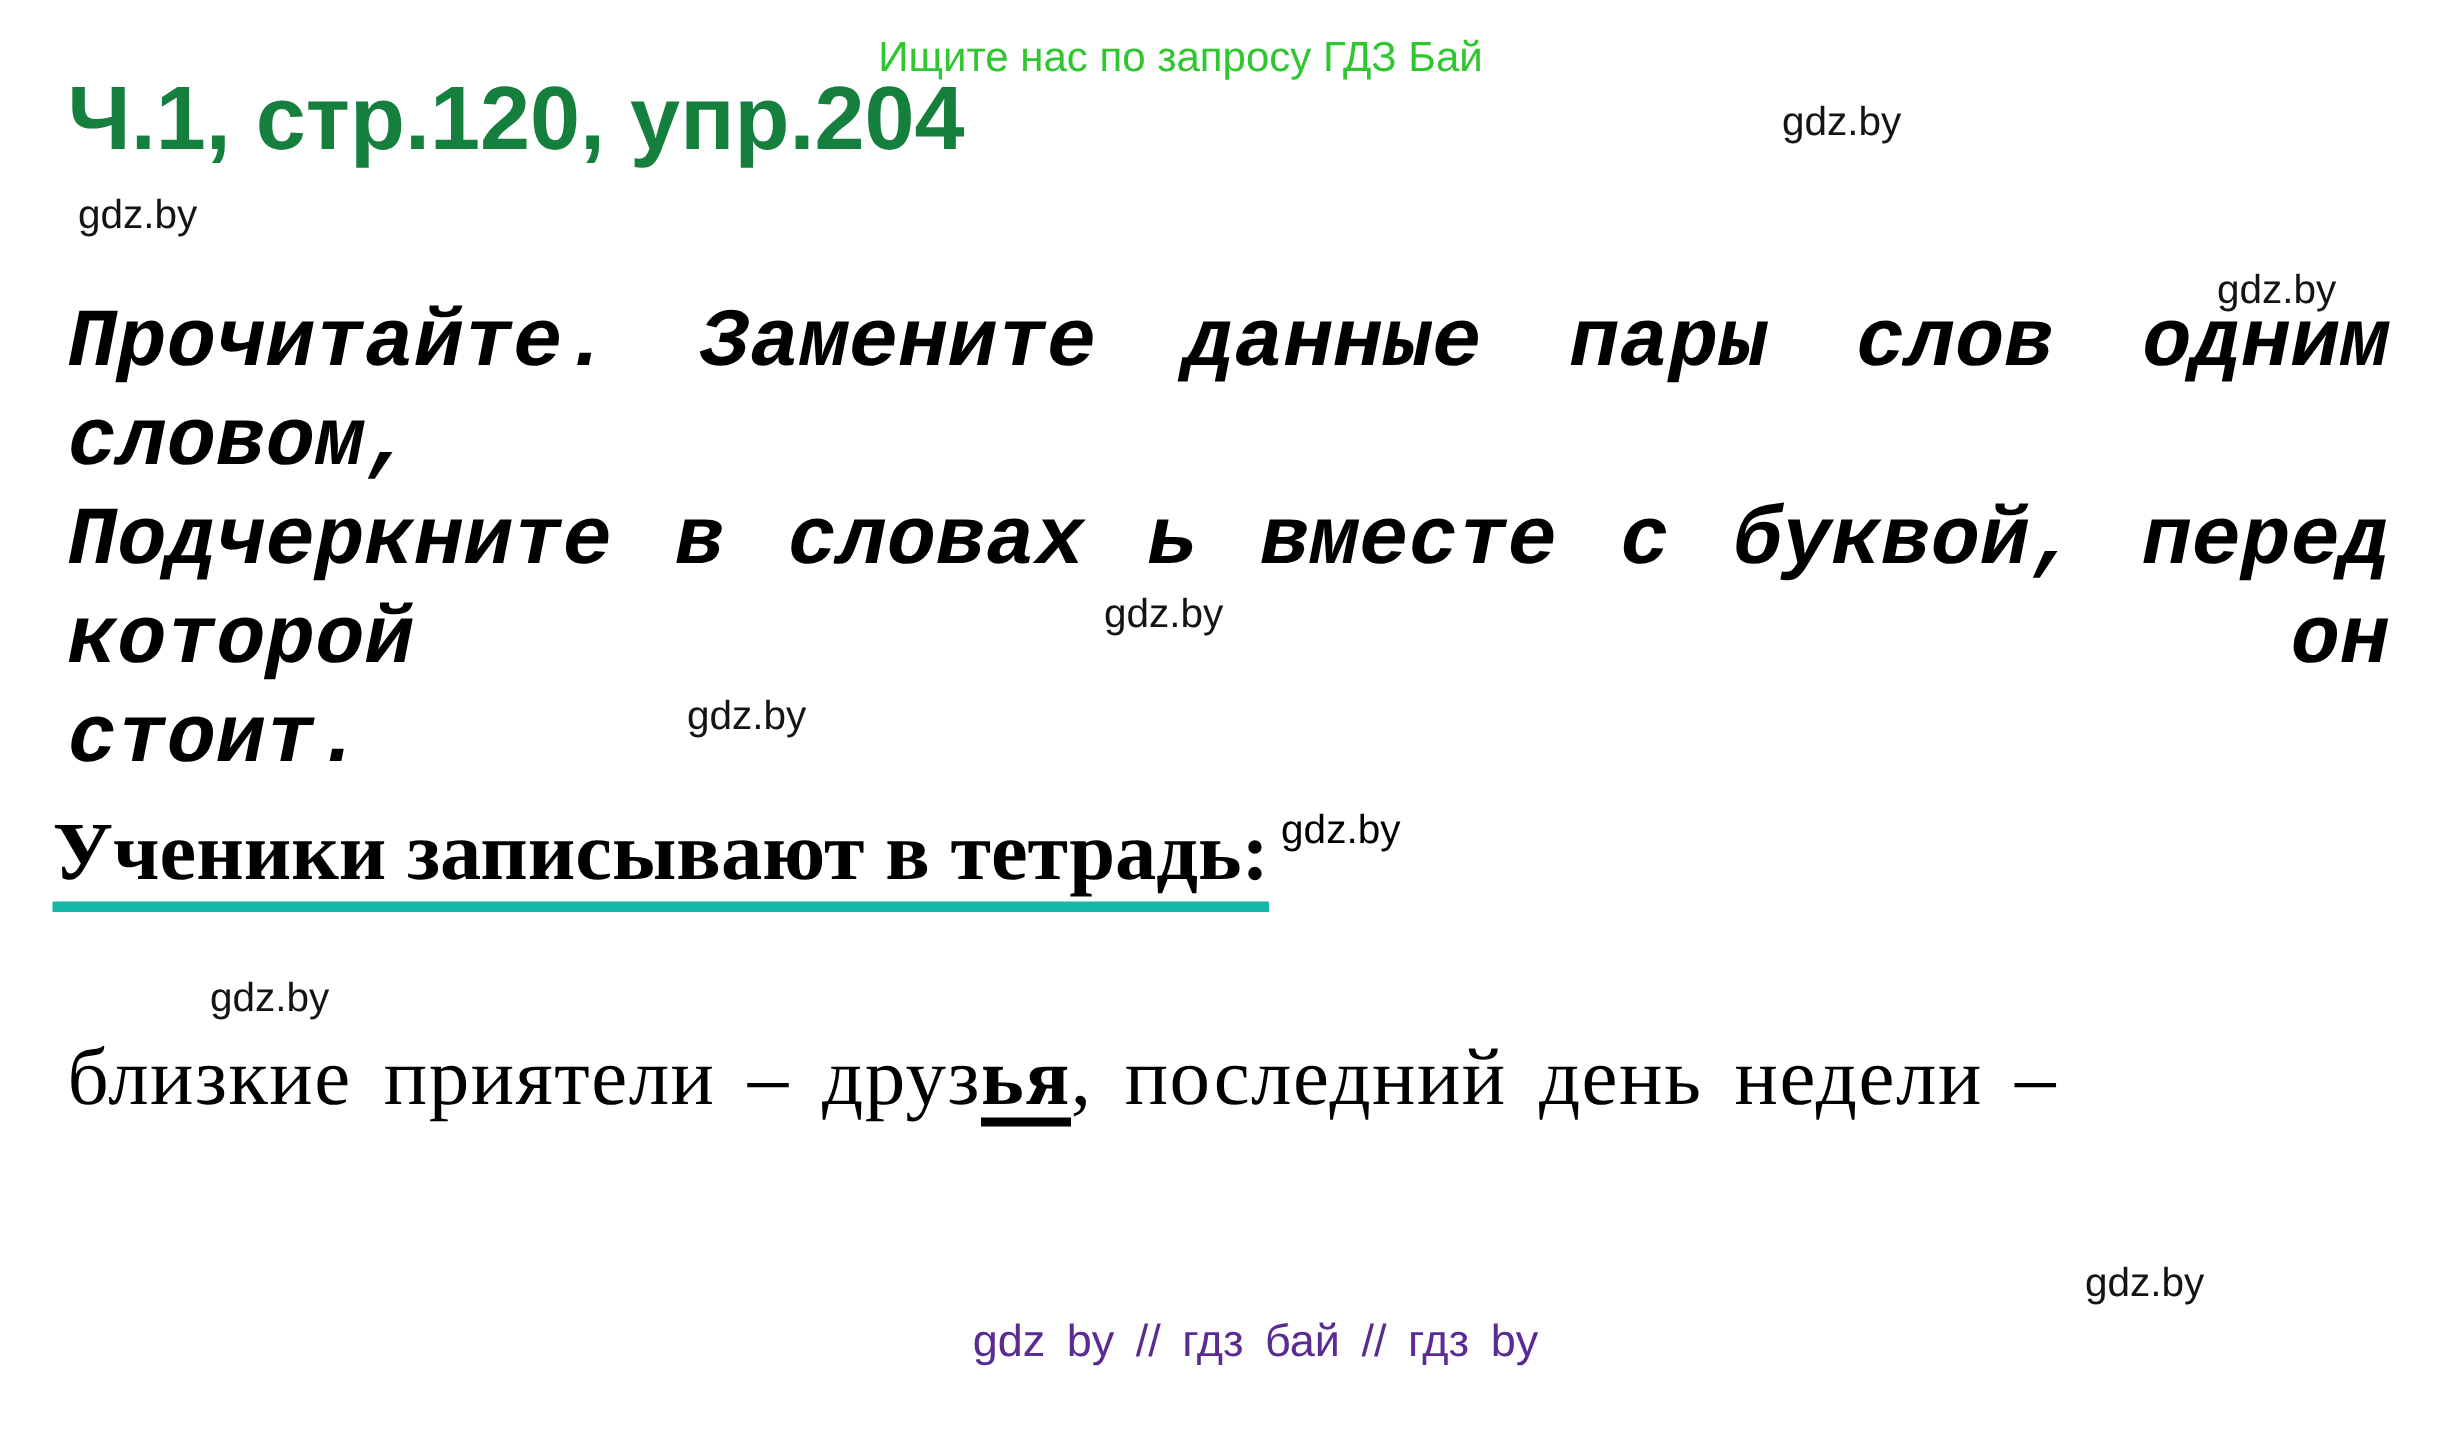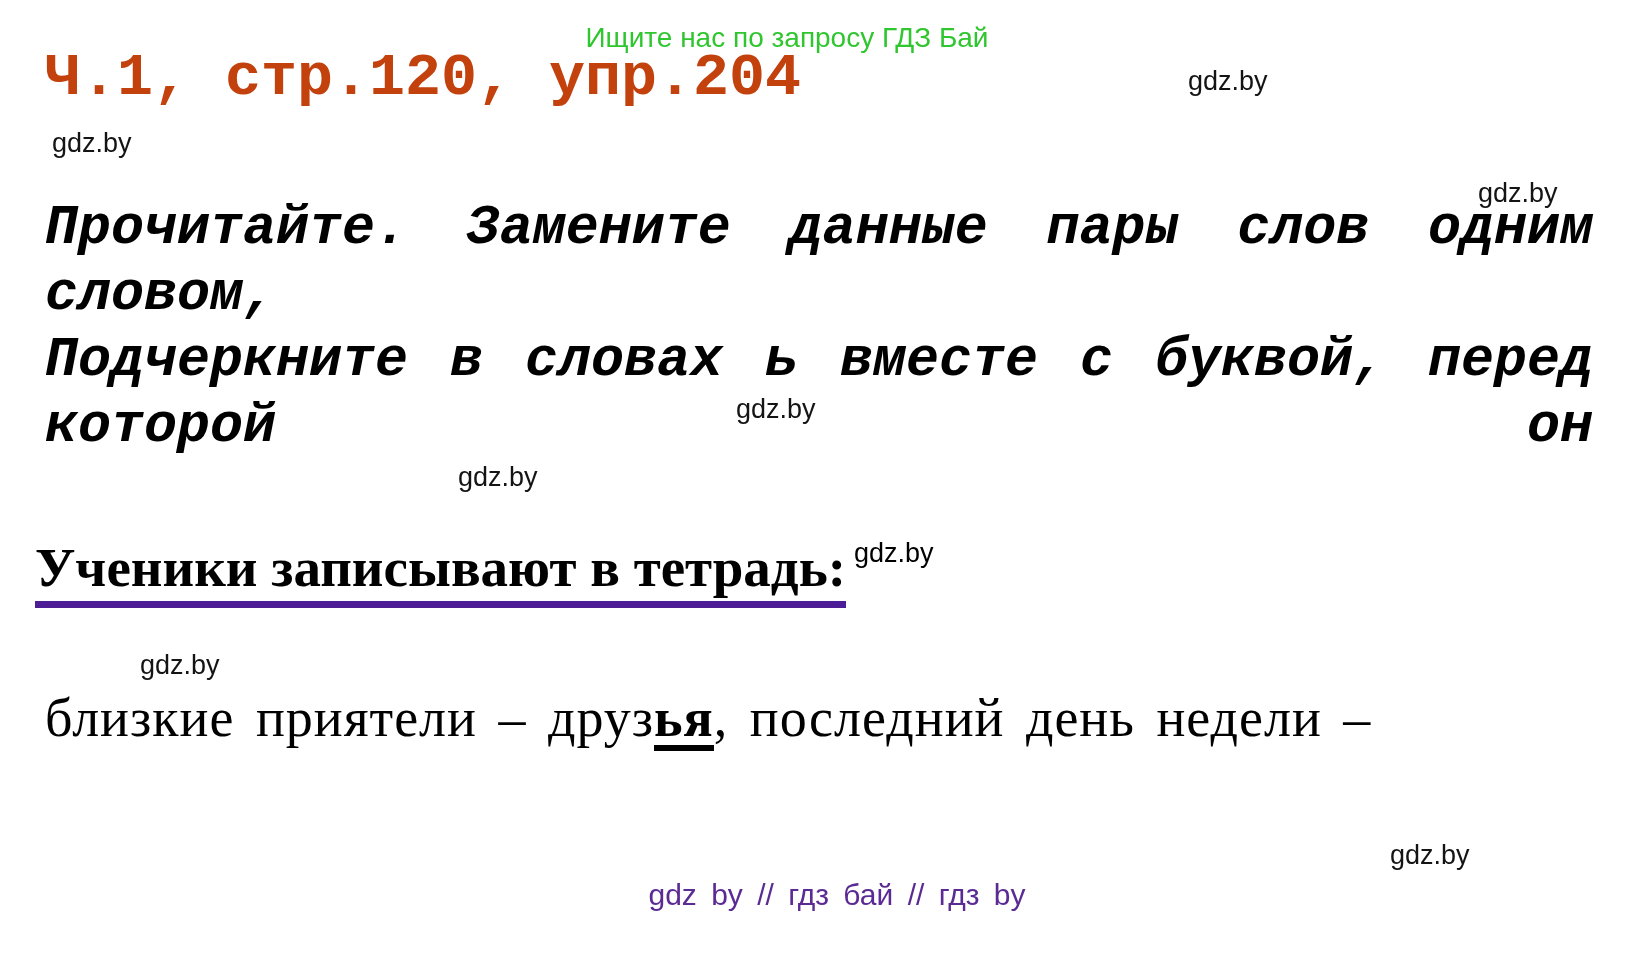--- a/index.html
+++ b/index.html
@@ -27,25 +27,25 @@
     font-size: 28px;
     color: #2fc62f;
     margin-top: 20px;
   }
 
   
   .page-title {
     position: absolute;
     top: 44px;
     left: 45px;
-    font-family: Liberation Mono, monospace;
+    font-family: Liberation Sans, sans-serif;
     font-weight: bold;
     font-size: 60px;
     letter-spacing: 0px;
-    color: #c2410c;
+    color: #15803d;
     white-space: nowrap;
   }
 
   
   .wm {
     position: absolute;
     font-family: "Liberation Sans", sans-serif;
     font-size: 27px;
     color: #141414;
     white-space: nowrap;
@@ -87,21 +87,21 @@
     position: absolute;
     left: 35px;
     top: 536px;
     font-family: "Liberation Serif", serif;
     font-weight: bold;
     font-size: 55px;
     color: #000;
     white-space: nowrap;
   }
   .example-heading .underlined {
-    border-bottom: 7px solid #4c1d95;
+    border-bottom: 7px solid #14b8a6;
     padding-bottom: 3px;
   }
   .example-heading .sup-wm {
     position: relative;
     top: -24px;
     margin-left: 8px;
     font-family: "Liberation Sans", sans-serif;
     font-weight: normal;
     font-size: 27px;
   }
@@ -152,20 +152,21 @@
 <span class="wm wm2">gdz.by</span>
 <span class="wm wm3">gdz.by</span>
 <span class="wm wm4">gdz.by</span>
 <span class="wm wm5">gdz.by</span>
 <span class="wm wm6">gdz.by</span>
 <span class="wm wm7">gdz.by</span>
 
 <div class="instruction">
     <div class="instr-line">Прочитайте. Замените данные пары слов одним словом,</div>
     <div class="instr-line">Подчеркните в словах ь вместе с буквой, перед которой он</div>
+    <div class="instr-line last">стоит.</div>
   </div>
 
 <div class="example-heading">
   <span class="underlined">Ученики записывают в тетрадь:</span><span class="sup-wm">gdz.by</span>
 </div>
 
 <div class="answer">
     <div class="ans-line"><span>близкие приятели – друз</span><span class="bu">ья</span><span>, последний день недели –</span></div>
   </div>
 

